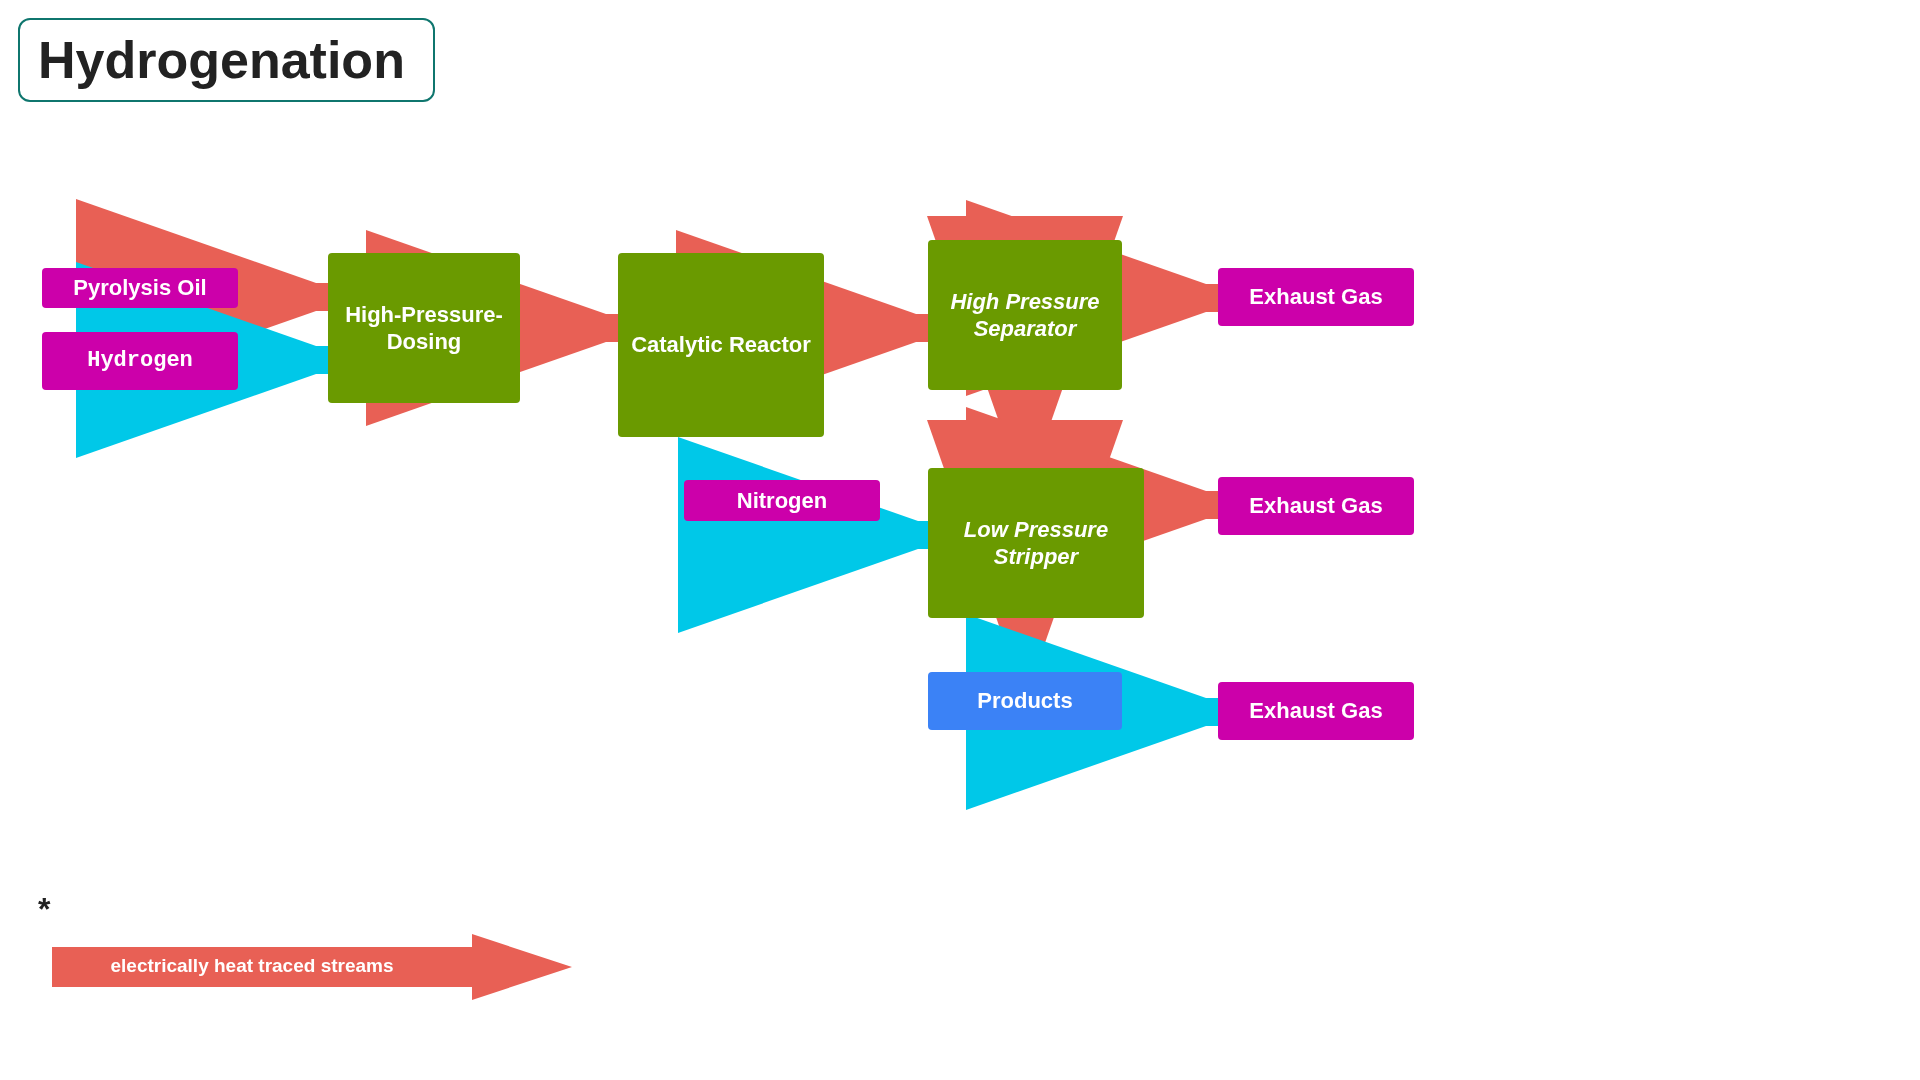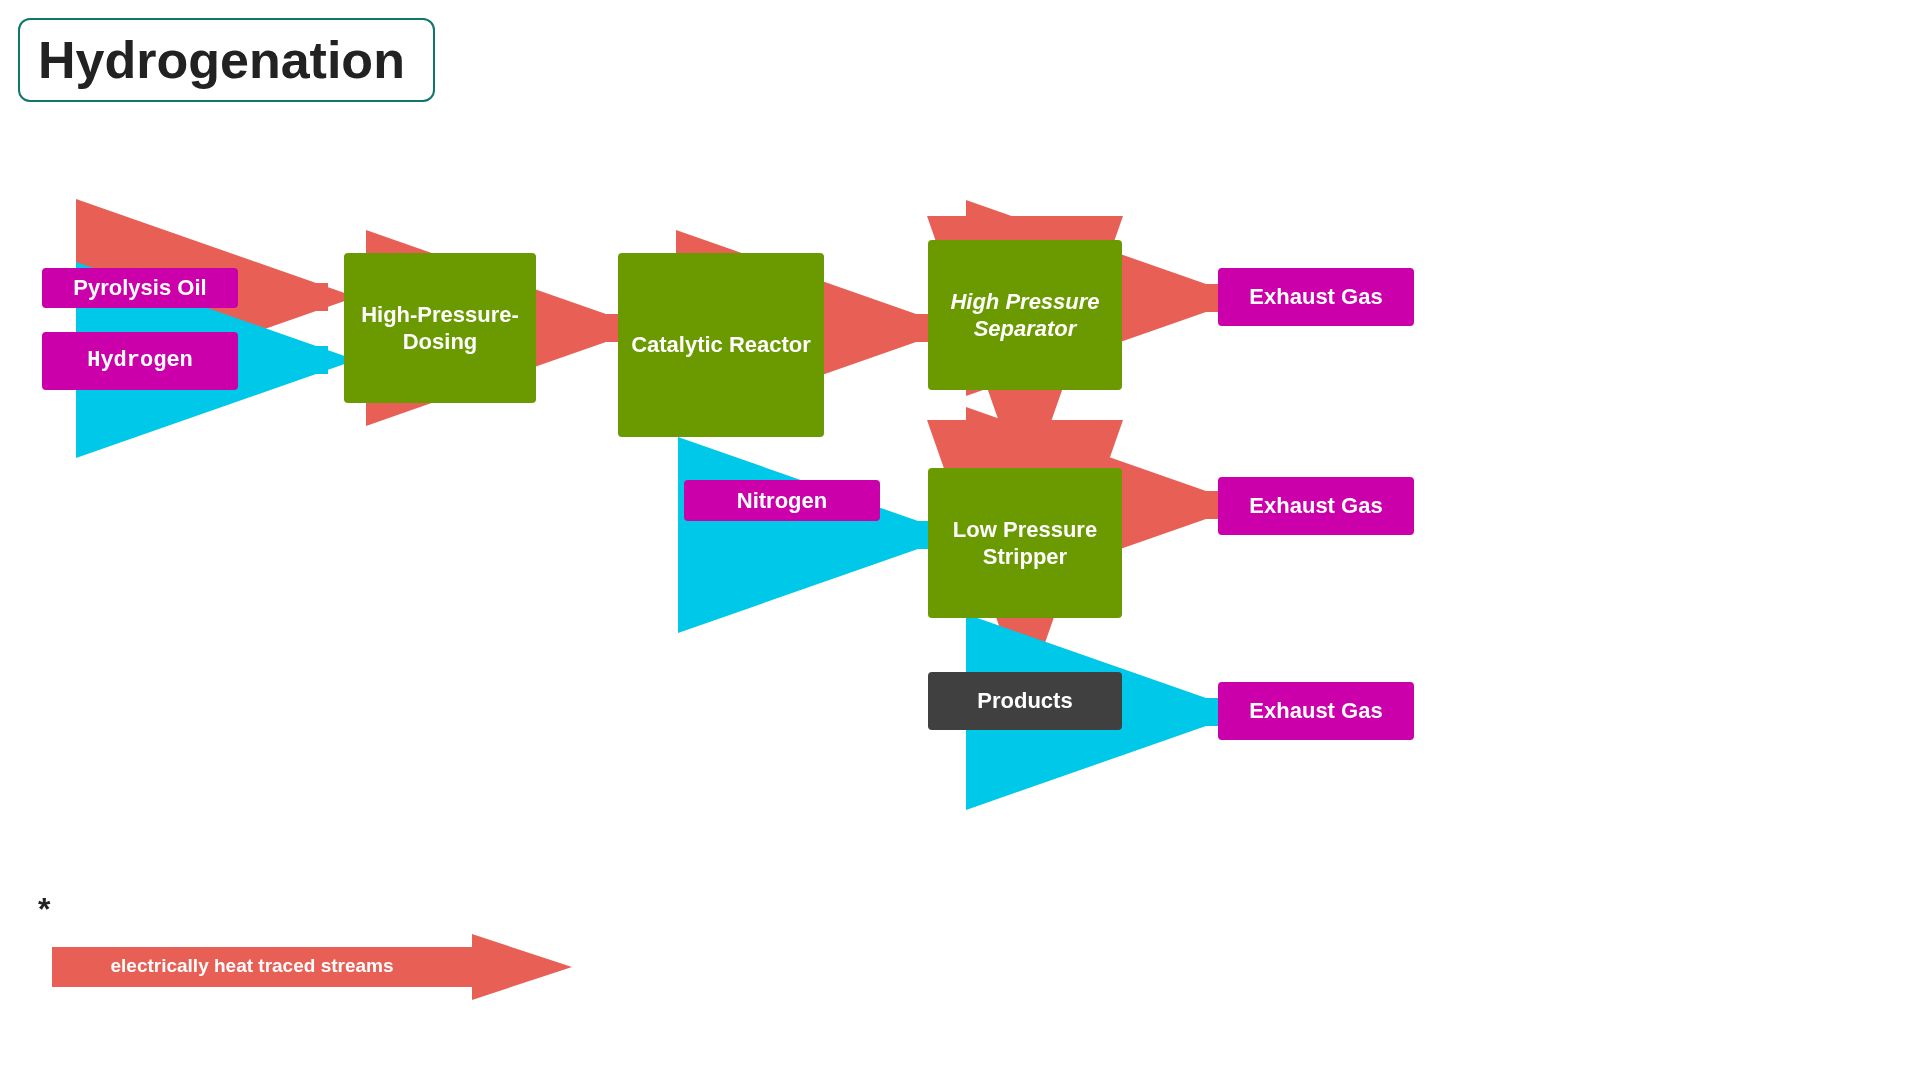--- a/index.html
+++ b/index.html
@@ -45,21 +45,21 @@
 
     .box-purple {
       background: #cc00aa;
     }
 
     .box-green {
       background: #6a9a00;
     }
 
     .box-cyan {
-      background: #404040;
+      background: #3b82f6;
     }
   </style>
 </head>
 <body>
 
 <div class="title-box">
   <span class="title-text">Hydrogenation</span>
 </div>
 
 <svg style="position:absolute;top:0;left:0;width:1920px;height:1080px;pointer-events:none;">
@@ -101,41 +101,41 @@
 </svg>
 
 <div class="box box-purple" style="left:42px;top:268px;width:196px;height:40px;">
   <span>Pyrolysis Oil</span>
 </div>
 
 <div class="box box-purple" style="left:42px;top:332px;width:196px;height:58px;font-family:Liberation Mono, monospace;">
   <span>Hydrogen</span>
 </div>
 
-<div class="box box-green" style="left:344px;top:253px;width:192px;height:150px;">
+<div class="box box-green" style="left:328px;top:253px;width:192px;height:150px;">
   <span>High-Pressure-Dosing</span>
 </div>
 
 <div class="box box-green" style="left:618px;top:253px;width:206px;height:184px;">
   <span>Catalytic Reactor</span>
 </div>
 
 <div class="box box-green" style="left:928px;top:240px;width:194px;height:150px;font-style:italic;">
   <span>High Pressure Separator</span>
 </div>
 
 <div class="box box-purple" style="left:1218px;top:268px;width:196px;height:58px;">
   <span>Exhaust Gas</span>
 </div>
 
 <div class="box box-purple" style="left:684px;top:480px;width:196px;height:41px;">
   <span>Nitrogen</span>
 </div>
 
-<div class="box box-green" style="left:928px;top:468px;width:194px;height:150px;">
+<div class="box box-green" style="left:928px;top:468px;width:216px;height:150px;font-style:italic;">
   <span>Low Pressure Stripper</span>
 </div>
 
 <div class="box box-purple" style="left:1218px;top:477px;width:196px;height:58px;">
   <span>Exhaust Gas</span>
 </div>
 
 <div class="box box-cyan" style="left:928px;top:672px;width:194px;height:58px;">
   <span>Products</span>
 </div>

